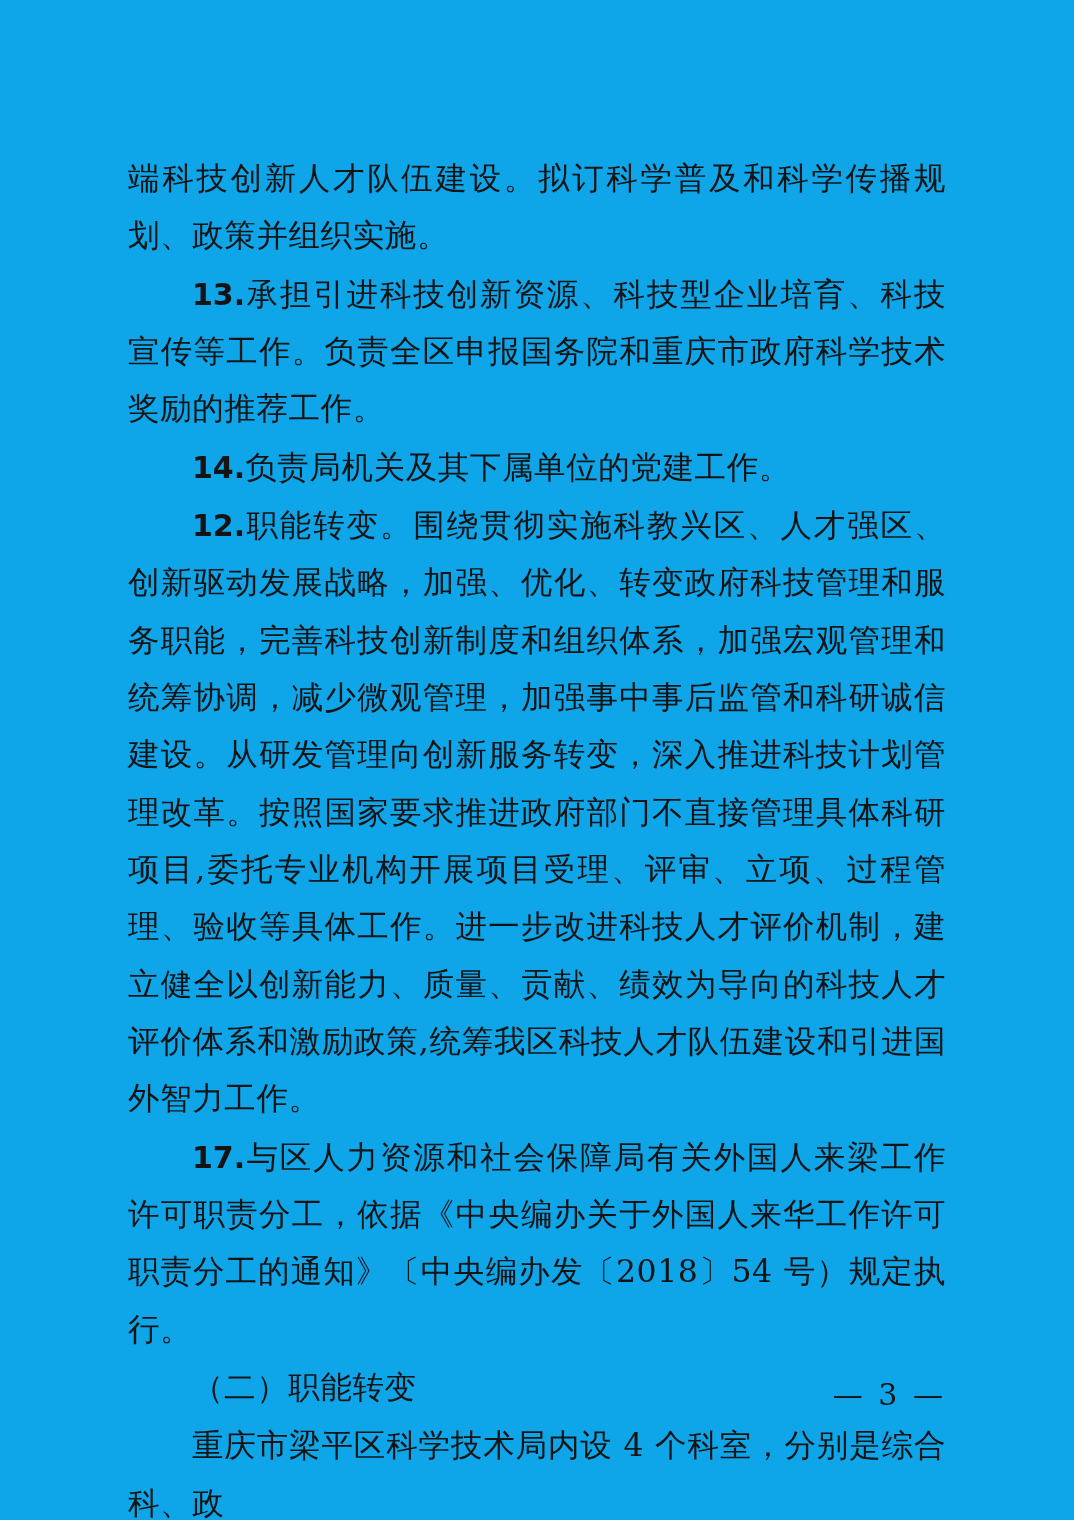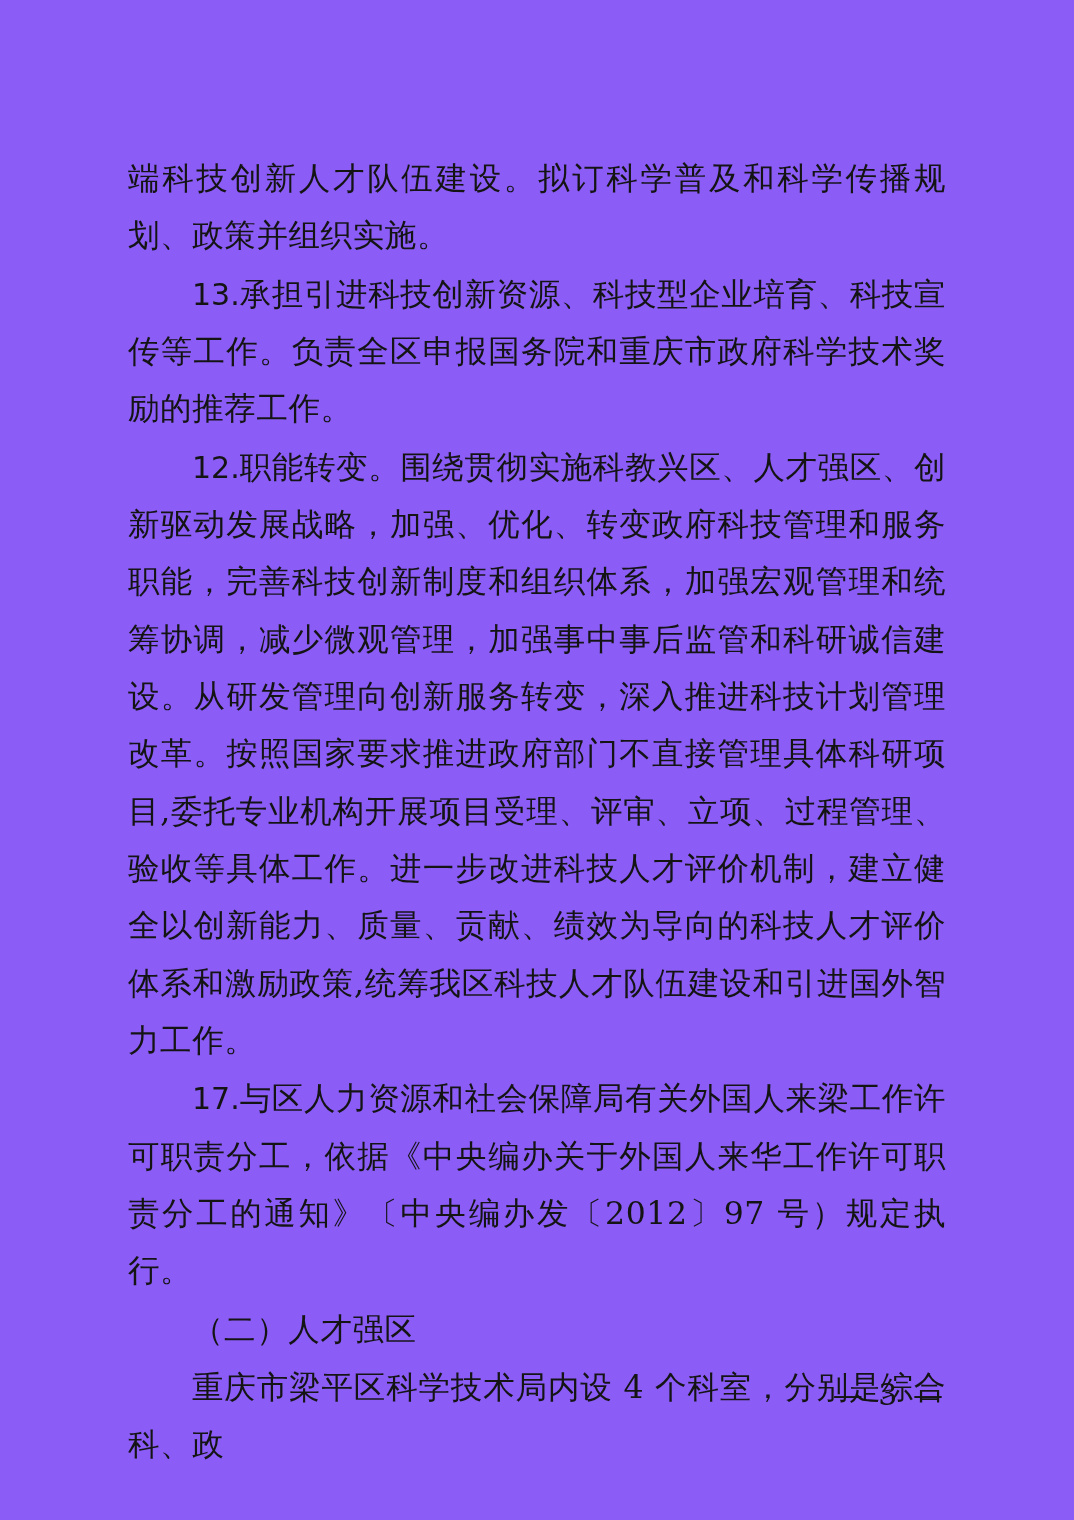--- a/index.html
+++ b/index.html
@@ -10,41 +10,41 @@
   body {
     font-family: "DejaVu Serif", "Liberation Serif", serif;
     color: #1a1a1a;
   }
   .page {
     position: relative;
     width: 1074px;
     height: 1520px;
     box-sizing: border-box;
     padding: 150px 128px 8px 128px;
-    background: #8b5cf6;
+    background: #0ea5e9;
     overflow: hidden;
   }
   .doc-body {
     font-size: 31.5px;
     line-height: 1.82;
     letter-spacing: 0.6px;
     text-align: justify;
     text-justify: inter-ideograph;
     color: #141414;
   }
   .para {
     margin: 0 0 1px 0;
     text-indent: 0;
   }
   .para.indent {
     text-indent: 64px;
   }
   .num {
     font-family: "DejaVu Sans", "Liberation Sans", sans-serif;
-    font-weight: 400;
+    font-weight: 700;
     font-size: 30px;
     letter-spacing: 0;
   }
   .page-number {
     position: absolute;
     right: 128px;
     bottom: 108px;
     font-size: 30px;
     font-family: "DejaVu Serif", "Liberation Serif", serif;
     letter-spacing: 3px;
@@ -58,32 +58,35 @@
   <div class="doc-body">
 
     <p class="para">
       <span>端科技创新人才队伍建设。拟订科学普及和科学传播规划、政策并组织实施。</span>
     </p>
 
     <p class="para indent">
       <span class="num">13.</span><span>承担引进科技创新资源、科技型企业培育、科技宣传等工作。负责全区申报国务院和重庆市政府科学技术奖励的推荐工作。</span>
     </p>
 
+    <p class="para indent">
+      <span class="num">14.</span><span>负责局机关及其下属单位的党建工作。</span>
+    </p>
 
 
     <p class="para indent">
       <span class="num">12.</span><span>职能转变。围绕贯彻实施科教兴区、人才强区、创新驱动发展战略，加强、优化、转变政府科技管理和服务职能，完善科技创新制度和组织体系，加强宏观管理和统筹协调，减少微观管理，加强事中事后监管和科研诚信建设。从研发管理向创新服务转变，深入推进科技计划管理改革。按照国家要求推进政府部门不直接管理具体科研项目,委托专业机构开展项目受理、评审、立项、过程管理、验收等具体工作。进一步改进科技人才评价机制，建立健全以创新能力、质量、贡献、绩效为导向的科技人才评价体系和激励政策,统筹我区科技人才队伍建设和引进国外智力工作。</span>
     </p>
 
     <p class="para indent">
-      <span class="num">17.</span><span>与区人力资源和社会保障局有关外国人来梁工作许可职责分工，依据《中央编办关于外国人来华工作许可职责分工的通知》〔中央编办发〔2012〕97 号）规定执行。</span>
+      <span class="num">17.</span><span>与区人力资源和社会保障局有关外国人来梁工作许可职责分工，依据《中央编办关于外国人来华工作许可职责分工的通知》〔中央编办发〔2018〕54 号）规定执行。</span>
     </p>
 
     <p class="para indent">
-      <span>（二）人才强区</span>
+      <span>（二）职能转变</span>
     </p>
 
     <p class="para indent">
       <span>重庆市梁平区科学技术局内设 4 个科室，分别是综合科、政</span>
     </p>
 
   </div>
 
   <div class="page-number">— 3 —</div>
 </div>

